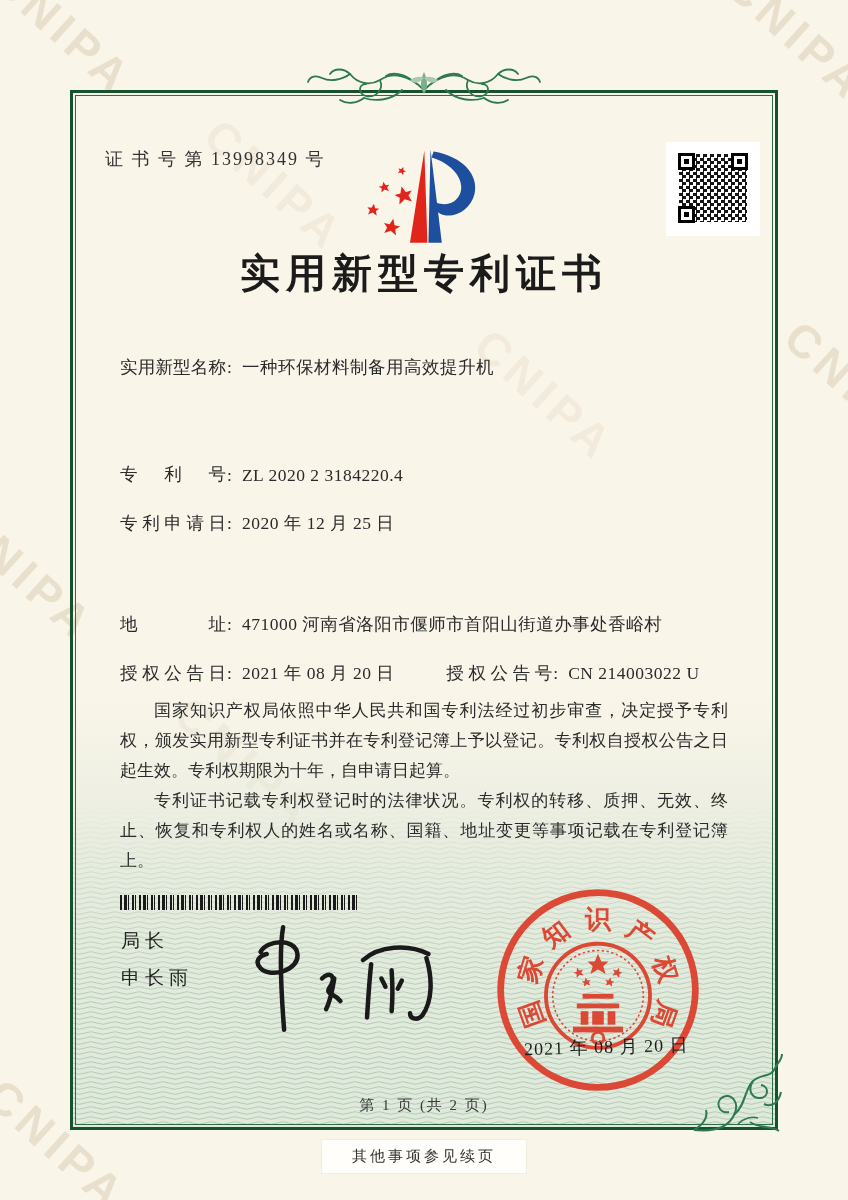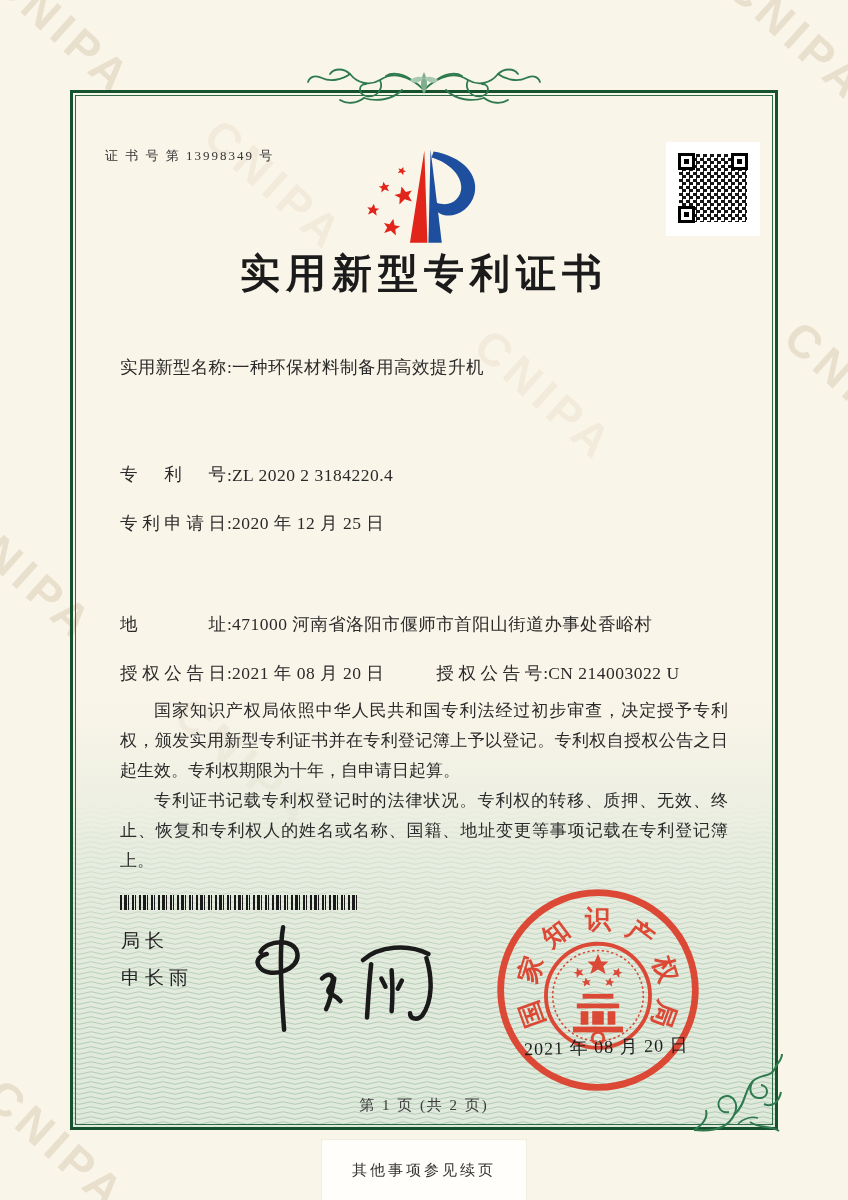--- a/index.html
+++ b/index.html
@@ -30,40 +30,40 @@
     background:linear-gradient(180deg, rgba(227,236,223,0) 58%, rgba(223,233,219,0.75) 75%, #dfe9dc 96%);
   }
   .waves {
     position:absolute; left:73px; top:800px; width:702px; height:327px; overflow:hidden;
     -webkit-mask-image:linear-gradient(180deg, transparent 0, rgba(0,0,0,.55) 28%, #000 60%);
     mask-image:linear-gradient(180deg, transparent 0, rgba(0,0,0,.55) 28%, #000 60%);
   }
   .flourish-top { position:absolute; left:306px; top:60px; width:236px; height:52px; }
   .flourish-corner { position:absolute; left:692px; top:1052px; width:92px; height:86px; }
   
-  .cert-no { position:absolute; left:105px; top:147px; font-size:13px; letter-spacing:2px; color:#333; }
+  .cert-no { position:absolute; left:105px; top:147px; font-size:18px; letter-spacing:2px; color:#333; }
   .logo { position:absolute; left:358px; top:134px; width:145px; height:118px; }
   .qr-patch { position:absolute; left:666px; top:142px; width:94px; height:94px; background:#fff; }
   .qr {
     position:absolute; left:679px; top:154px; width:68px; height:68px; background:#fff;
     background-image:repeating-conic-gradient(#161616 0% 25%, rgba(0,0,0,0) 0% 50%);
     background-size:7px 7px;
   }
   .fp { position:absolute; width:17px; height:17px; border:3px solid #000; background:#fff; }
   .fp::after { content:""; position:absolute; left:3px; top:3px; width:5px; height:5px; background:#000; }
   .fp.tl { left:-1px; top:-1px; } .fp.tr { right:-1px; top:-1px; } .fp.bl { left:-1px; bottom:-1px; }
   .title {
     position:absolute; left:0; top:246px; width:100%; text-align:center;
     font-size:40px; font-weight:bold; letter-spacing:6px; color:#1b1b1b;
   }
   
   .field-row { position:absolute; left:120px; width:648px; font-size:17.5px; color:#2a2a2a; white-space:nowrap; }
   .flabel { display:inline-block; width:106px; text-align:justify; text-align-last:justify; vertical-align:bottom; }
   .fcolon { margin-left:1px; }
-  .fvalue { letter-spacing:0.5px; }
+  .fvalue { margin-left:10px; letter-spacing:0.5px; }
   .pair2 { margin-left:52px; }
   
   .body-text { position:absolute; left:120px; top:696px; width:608px; font-size:17px; line-height:30px; text-align:justify; color:#2a2a2a; }
   .body-text p { text-indent:2em; }
   
   .barcode {
     position:absolute; left:120px; top:895px; width:240px; height:15px;
     background:repeating-linear-gradient(90deg,
       #1a1a1a 0 2px, rgba(0,0,0,0) 2px 4px,
       #1a1a1a 4px 7px, rgba(0,0,0,0) 7px 8px,
@@ -75,21 +75,21 @@
     position:absolute; left:121px; font-family:"Liberation Sans","DejaVu Sans",sans-serif;
     font-size:19px; letter-spacing:5px; color:#222;
   }
   .director-label { top:928px; } .director-name { top:965px; }
   .signature { position:absolute; left:236px; top:918px; width:215px; height:120px; }
   .seal { position:absolute; left:492px; top:884px; width:212px; height:212px; }
   .seal-date { position:absolute; left:524px; top:1035px; font-size:18px; letter-spacing:1px; color:#1c1c1c; transform:rotate(-1.5deg); }
   .page-num { position:absolute; left:0; top:1096px; width:100%; text-align:center; font-size:15px; letter-spacing:2px; color:#3a3a3a; }
   .note-box {
     position:absolute; left:50%; top:1140px; transform:translateX(-50%);
-    background:#fffefb; padding:21px 30px; font-size:15px; letter-spacing:3px; color:#333;
+    background:#fffefb; padding:7px 30px; font-size:15px; letter-spacing:3px; color:#333;
     box-shadow:0 0 0 1px rgba(0,0,0,0.03);
   }
   svg text.sealchar { font-family:"Liberation Serif","DejaVu Serif",serif; font-weight:bold; font-size:27px; fill:#dc3c28; }
 </style>
 </head>
 <body>
 
 <div class="page">
 
   <span class="wm" style="left:-22px; top:2px;">CNIPA</span>

